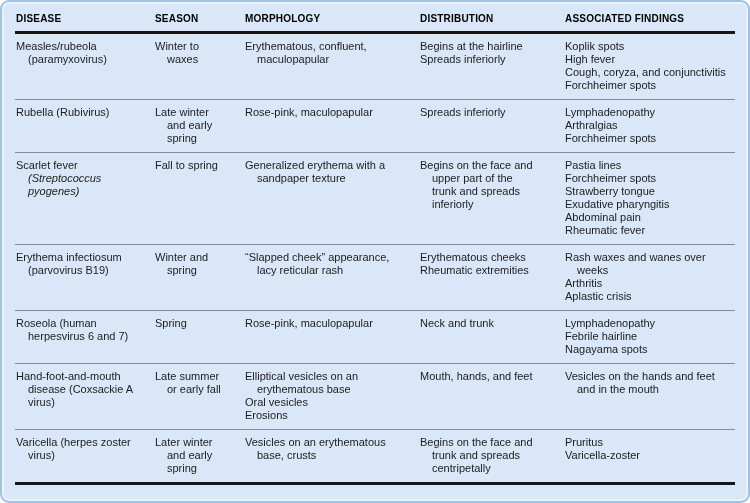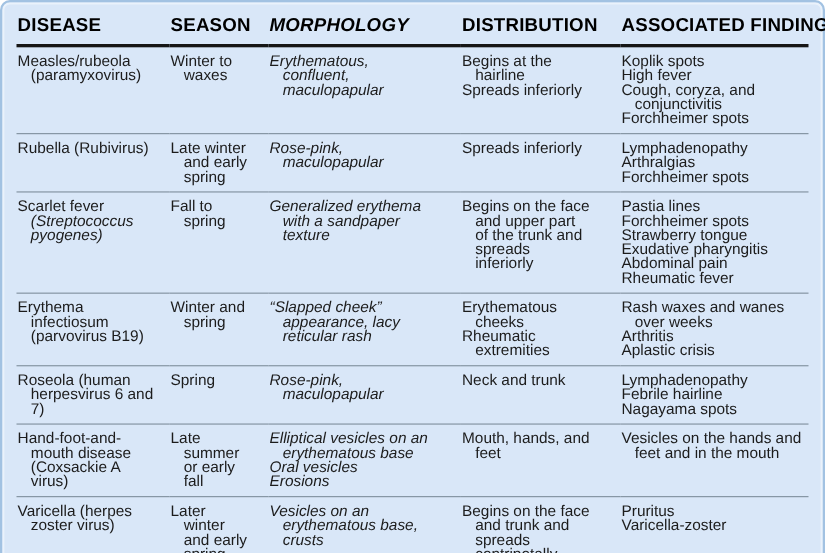--- a/index.html
+++ b/index.html
@@ -23,44 +23,44 @@
     table-layout: fixed;
   }
   col.c-disease      { width: 139px; }
   col.c-season       { width: 90px; }
   col.c-morphology   { width: 175px; }
   col.c-distribution { width: 145px; }
   col.c-findings     { width: auto; }
   th {
     text-align: left;
     font-weight: bold;
-    font-size: 17px;
+    font-size: 10px;
     letter-spacing: 0.2px;
     color: #000000;
     padding: 11px 0 7px 1px;
     border-bottom: 3px solid #161616;
     white-space: nowrap;
   }
   td {
     vertical-align: top;
-    font-size: 14px;
+    font-size: 11px;
     line-height: 13px;
     color: #1c1c1c;
     padding: 6px 0 7px 1px;
   }
   tbody tr + tr td { border-top: 1px solid #7e8e9c; }
   tbody tr:last-child td { border-bottom: 3px solid #161616; }
   .line {
     padding-left: 12px;
     text-indent: -12px;
   }
   .italic { font-style: italic; }
   .col-disease      { padding-right: 12px; }
   .col-season       { padding-right: 16px; }
-  .col-morphology   { padding-right: 22px; font-style: italic; }
+  .col-morphology   { padding-right: 22px; }
   .col-distribution { padding-right: 26px; }
   .col-findings     { padding-right: 2px; }
 </style>
 </head>
 <body>
 
 <div class="card">
   <table class="exanthems">
     <colgroup>
       <col class="c-disease">

